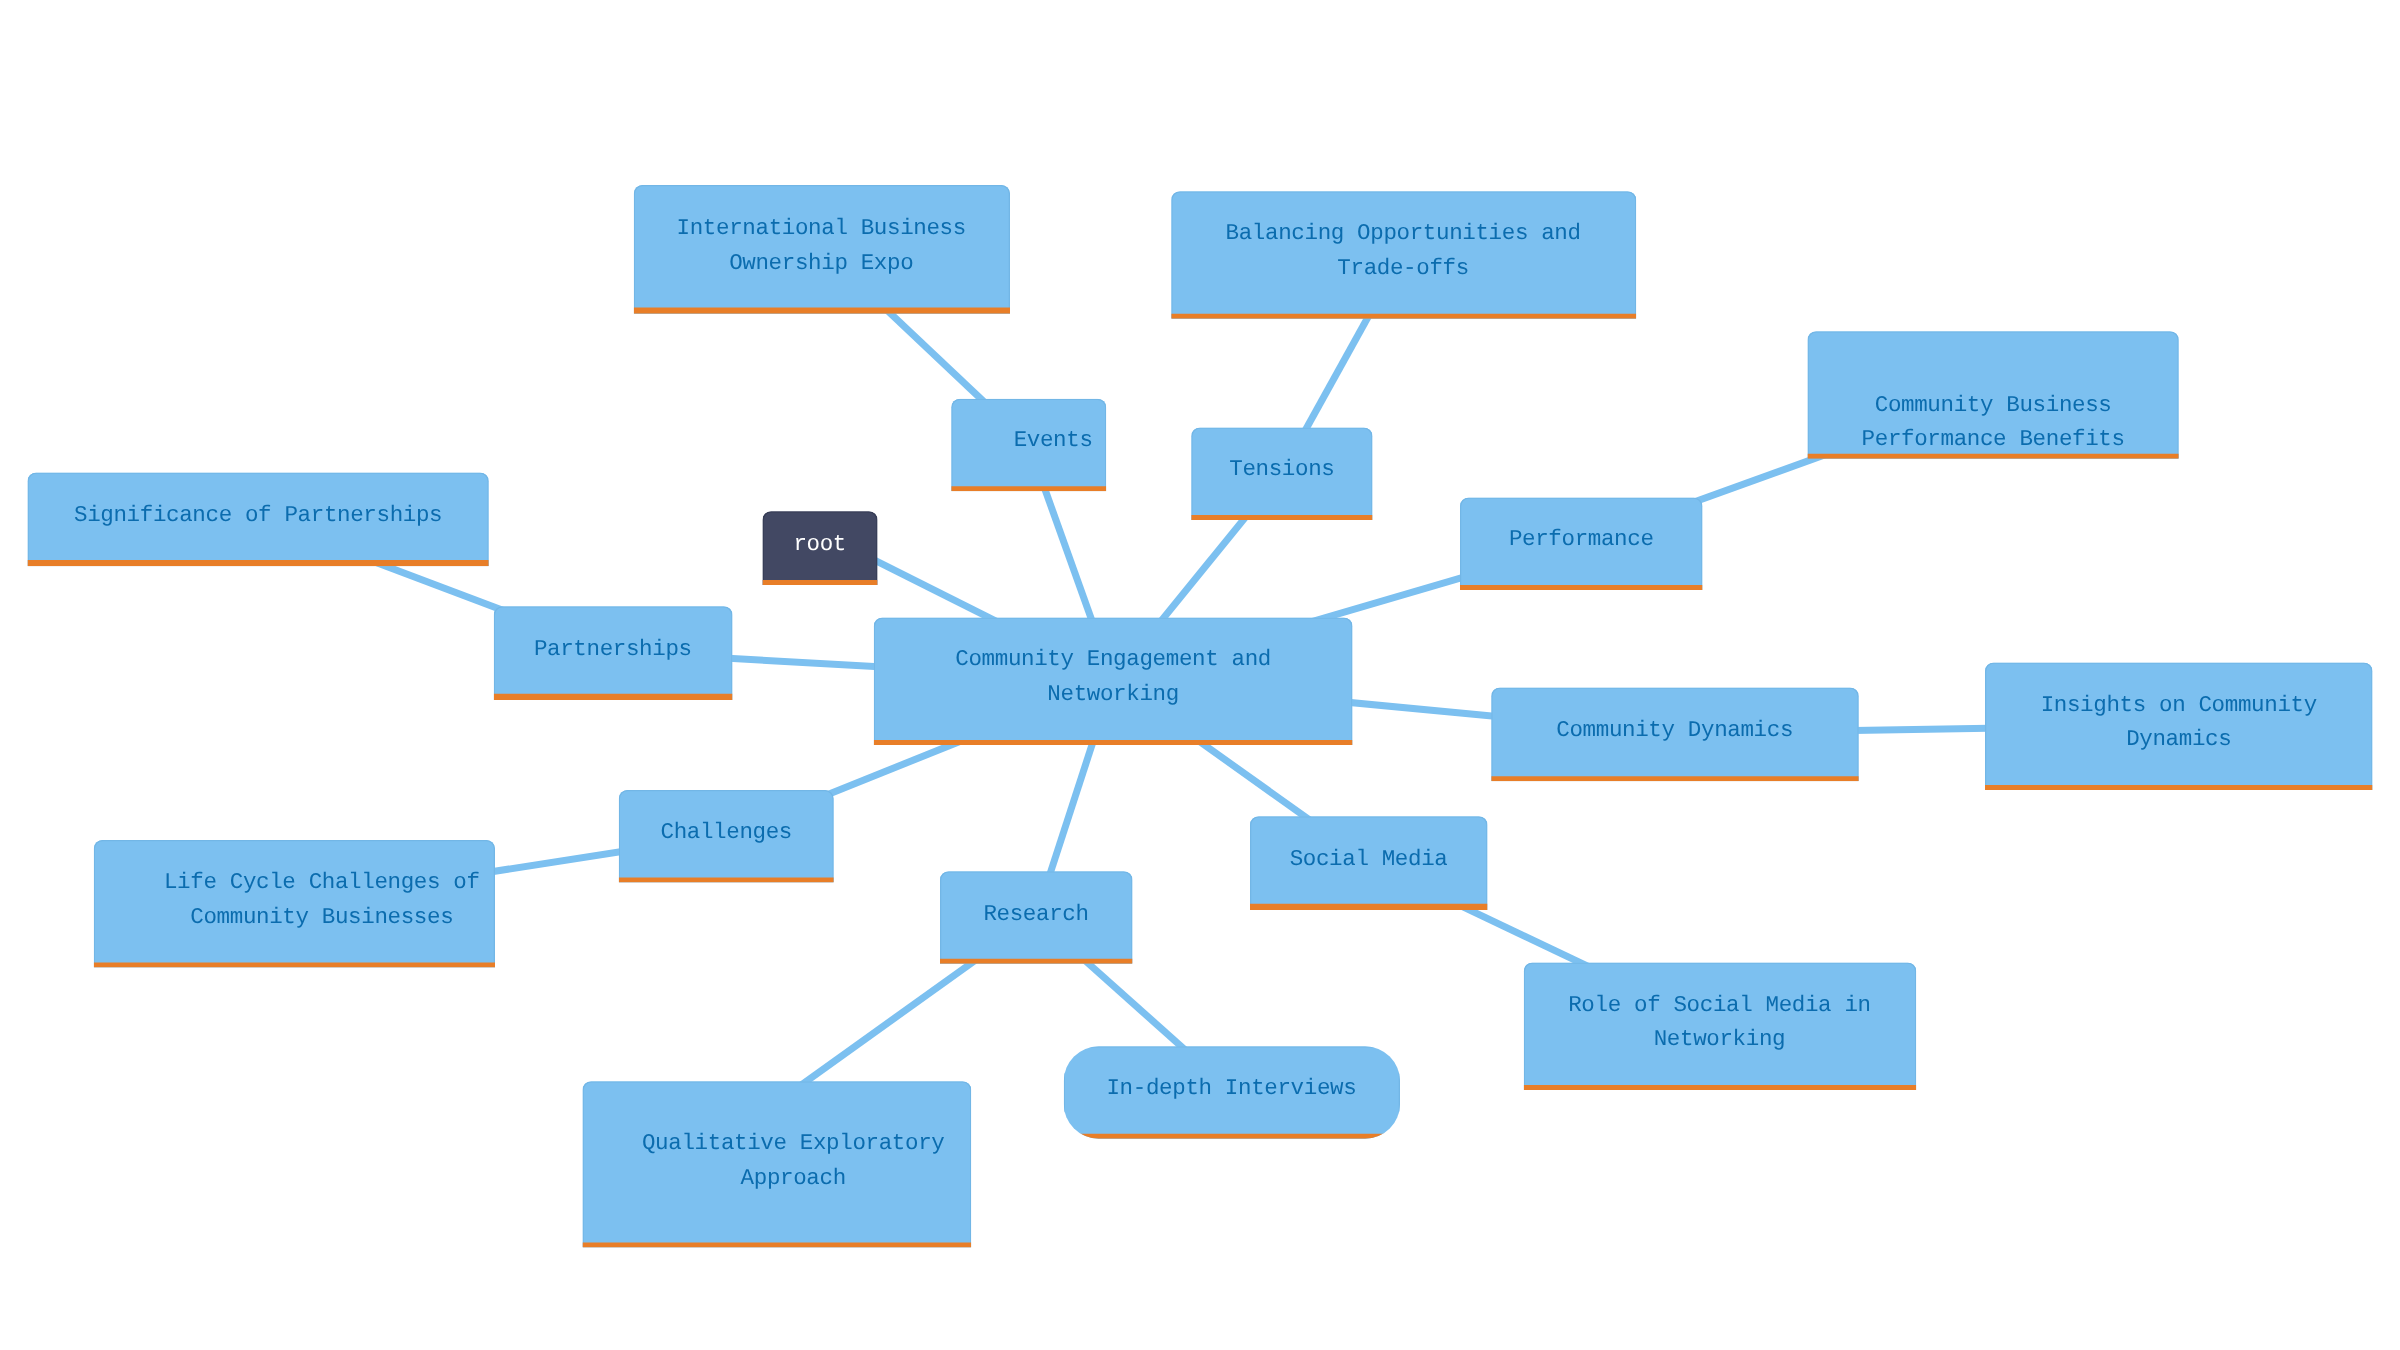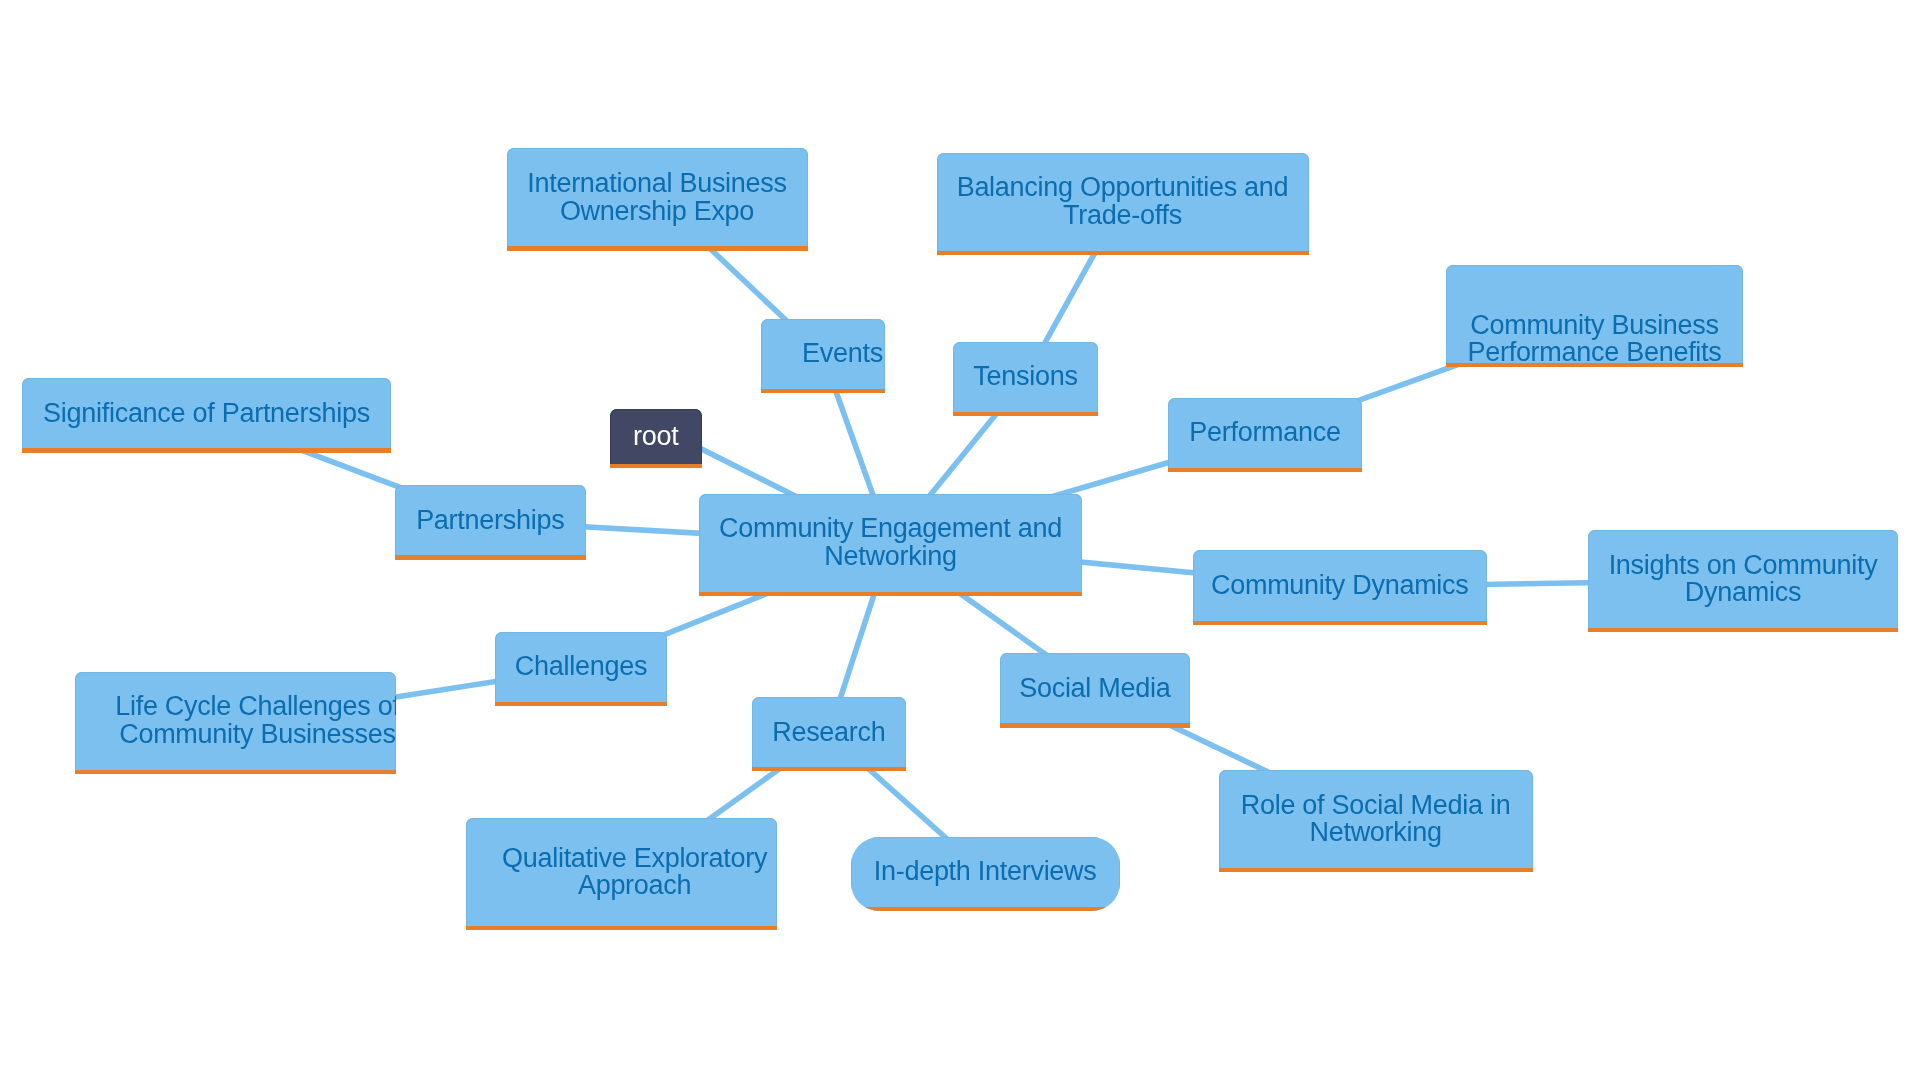--- a/index.html
+++ b/index.html
@@ -19,25 +19,26 @@
   .node-body {
     position:absolute; left:0; top:0; right:0; bottom:0;
     border-radius:7px 7px 0 0;
   }
   .node-underline {
     position:absolute; left:0; right:0; bottom:0;
     height:4.4px; background:#E87E28;
   }
   .node-label {
     position:relative; z-index:2;
-    font-size:27px; line-height:27.7px; letter-spacing:-0.28px;
+    font-size:18px; line-height:27.7px; letter-spacing:-0.28px;
     margin-top:-3.4px;
     text-align:center; white-space:pre; user-select:none;
     -webkit-font-smoothing:antialiased;
     transform:translateZ(0);
+    font-family:Liberation Mono, monospace;
   }
   .node-section .node-body { background:#7CC0F0; box-shadow:inset 0 0 0 1px #72B6E6; }
   .node-section .node-label { color:#0B6CAE; }
   .node-root   .node-body { background:#424863; box-shadow:inset 0 0 0 1px #363C55; }
   .node-root   .node-label { color:#FFFFFF; }
 </style>
 </head>
 <body>
 
 <div id="mindmap">
@@ -127,21 +128,21 @@
     <div class="node-body"></div>
     <div class="node-label">Role of Social Media in
 Networking</div>
     <div class="node-underline"></div>
   </div>
   <div class="node node-section" style="left: 751.7px; top: 697px; width: 154.3px; height: 74.4px;">
     <div class="node-body"></div>
     <div class="node-label">Research</div>
     <div class="node-underline"></div>
   </div>
-  <div class="node node-section" style="left: 466px; top: 818px; width: 311.2px; height: 112px; padding-left: 26px;">
+  <div class="node node-section" style="left: 466px; top: 865px; width: 311.2px; height: 133px; padding-left: 26px;">
     <div class="node-body"></div>
     <div class="node-label">Qualitative Exploratory
 Approach</div>
     <div class="node-underline"></div>
   </div>
   <div class="node node-section" style="left: 850.6px; top: 836.6px; width: 269.1px; height: 74.4px; border-radius: 28px;">
     <div class="node-body"></div>
     <div class="node-label">In-depth Interviews</div>
     <div class="node-underline"></div>
   </div>

